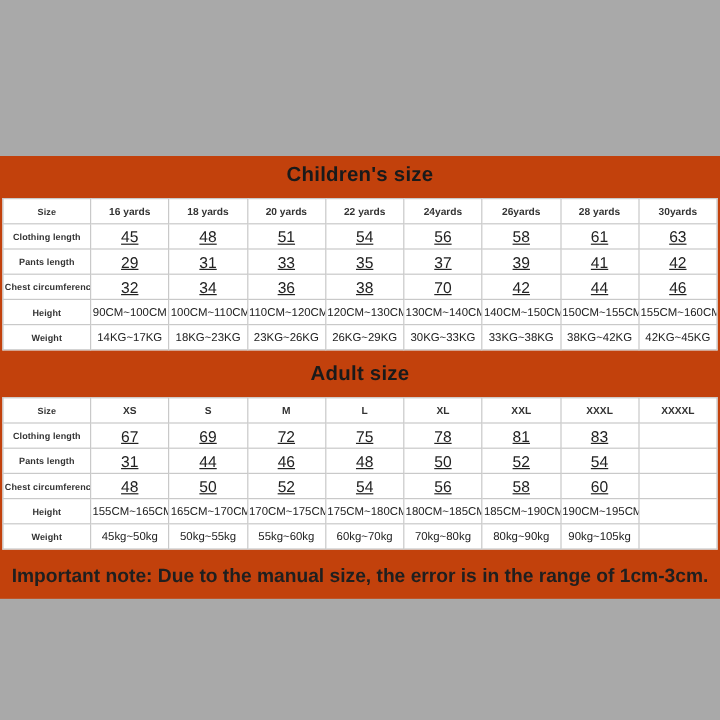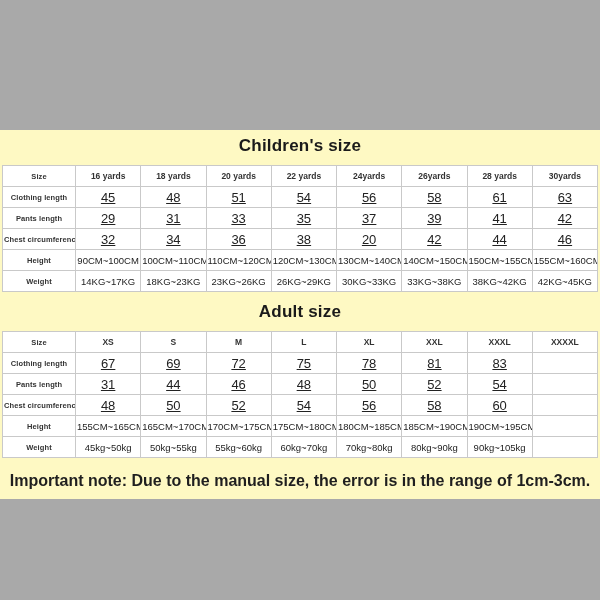--- a/index.html
+++ b/index.html
@@ -11,21 +11,21 @@
     height: 600px;
     background: #a9a9a9;
     font-family: "Liberation Sans", sans-serif;
     overflow: hidden;
   }
   .sheet {
     position: absolute;
     left: 0;
     top: 130px;
     width: 600px;
-    background: #fef9c3;
+    background: #c2410c;
   }
   .title {
     text-align: center;
     font-size: 17px;
     font-weight: bold;
     color: #1a1a1a;
     padding: 6px 0 5px 0;
     letter-spacing: 0.2px;
   }
   table.sizes {
@@ -121,21 +121,21 @@
         <td class="num">39</td>
         <td class="num">41</td>
         <td class="num">42</td>
       </tr>
       <tr>
         <td class="rowhead">Chest circumference 1/2</td>
         <td class="num">32</td>
         <td class="num">34</td>
         <td class="num">36</td>
         <td class="num">38</td>
-        <td class="num">20</td>
+        <td class="num">70</td>
         <td class="num">42</td>
         <td class="num">44</td>
         <td class="num">46</td>
       </tr>
       <tr>
         <td class="rowhead">Height</td>
         <td class="rng">90CM~100CM</td>
         <td class="rng">100CM~110CM</td>
         <td class="rng">110CM~120CM</td>
         <td class="rng">120CM~130CM</td>

